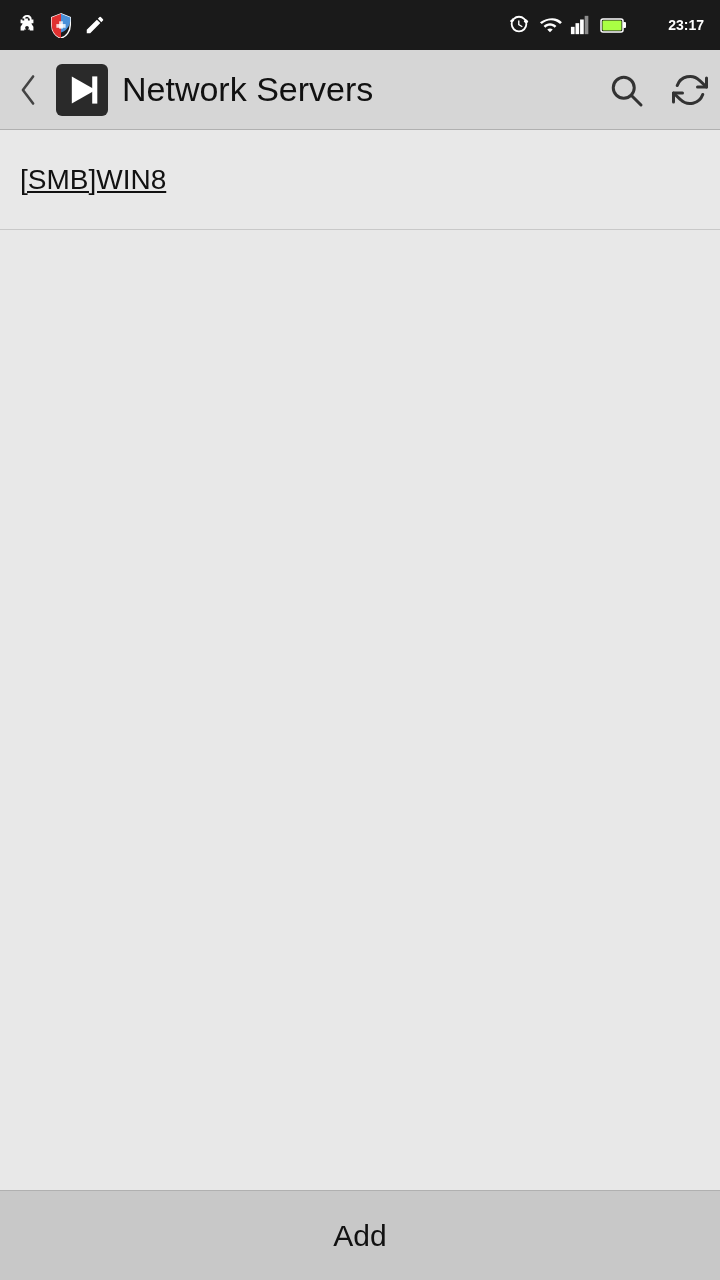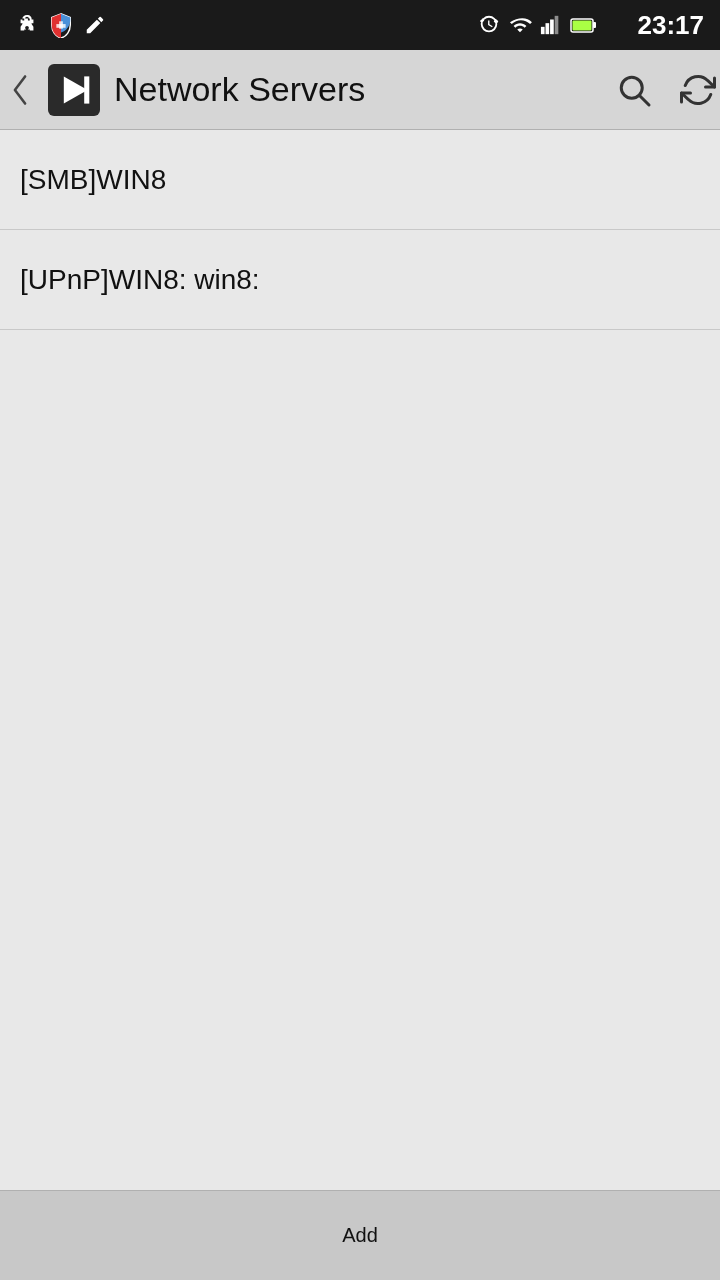--- a/index.html
+++ b/index.html
@@ -34,21 +34,21 @@
 
     .status-bar-right {
       display: flex;
       align-items: center;
       gap: 8px;
       font-size: 20px;
       font-weight: 500;
     }
 
     .status-time {
-      font-size: 26px;
+      font-size: 14px;
       font-weight: bold;
       color: white;
       margin-left: 32px;
     }
 
     
     .usb-icon {
       width: 22px;
       height: 22px;
     }
@@ -64,21 +64,21 @@
       width: 22px;
       height: 22px;
     }
 
     
     .toolbar {
       background: #d6d6d6;
       height: 80px;
       display: flex;
       align-items: center;
-      padding: 0 0;
+      padding: 0 8px;
       border-bottom: 1px solid #b0b0b0;
       flex-shrink: 0;
     }
 
     .toolbar-back {
       width: 40px;
       height: 40px;
       display: flex;
       align-items: center;
       justify-content: center;
@@ -148,29 +148,30 @@
       align-items: center;
       border-bottom: 1px solid #c8c8c8;
       cursor: pointer;
       background: #e8e8e8;
     }
 
     .server-item-text {
       font-size: 28px;
       color: #111;
       font-weight: 400;
+      text-decoration: underline;
     }
 
     
     .add-button {
       height: 90px;
       background: #c8c8c8;
       border: none;
       border-top: 1px solid #b0b0b0;
-      font-size: 20px;
+      font-size: 30px;
       color: #111;
       cursor: pointer;
       width: 100%;
       display: flex;
       align-items: center;
       justify-content: center;
       flex-shrink: 0;
       margin-top: 28px;
     }
   </style>
@@ -255,18 +256,15 @@
         <path d="M3.51 9a9 9 0 0114.85-3.36L23 10M1 14l4.64 4.36A9 9 0 0020.49 15"></path>
       </svg>
     </div>
   </div>
 </div>
 
 <div class="server-list">
   <div class="server-item">
     <span class="server-item-text">[SMB]WIN8</span>
   </div>
-  <div class="server-item">
-    <span class="server-item-text">[UPnP]WIN8: win8:</span>
-  </div>
 </div>
 
 <button class="add-button">Add</button>
 
 </body></html>

